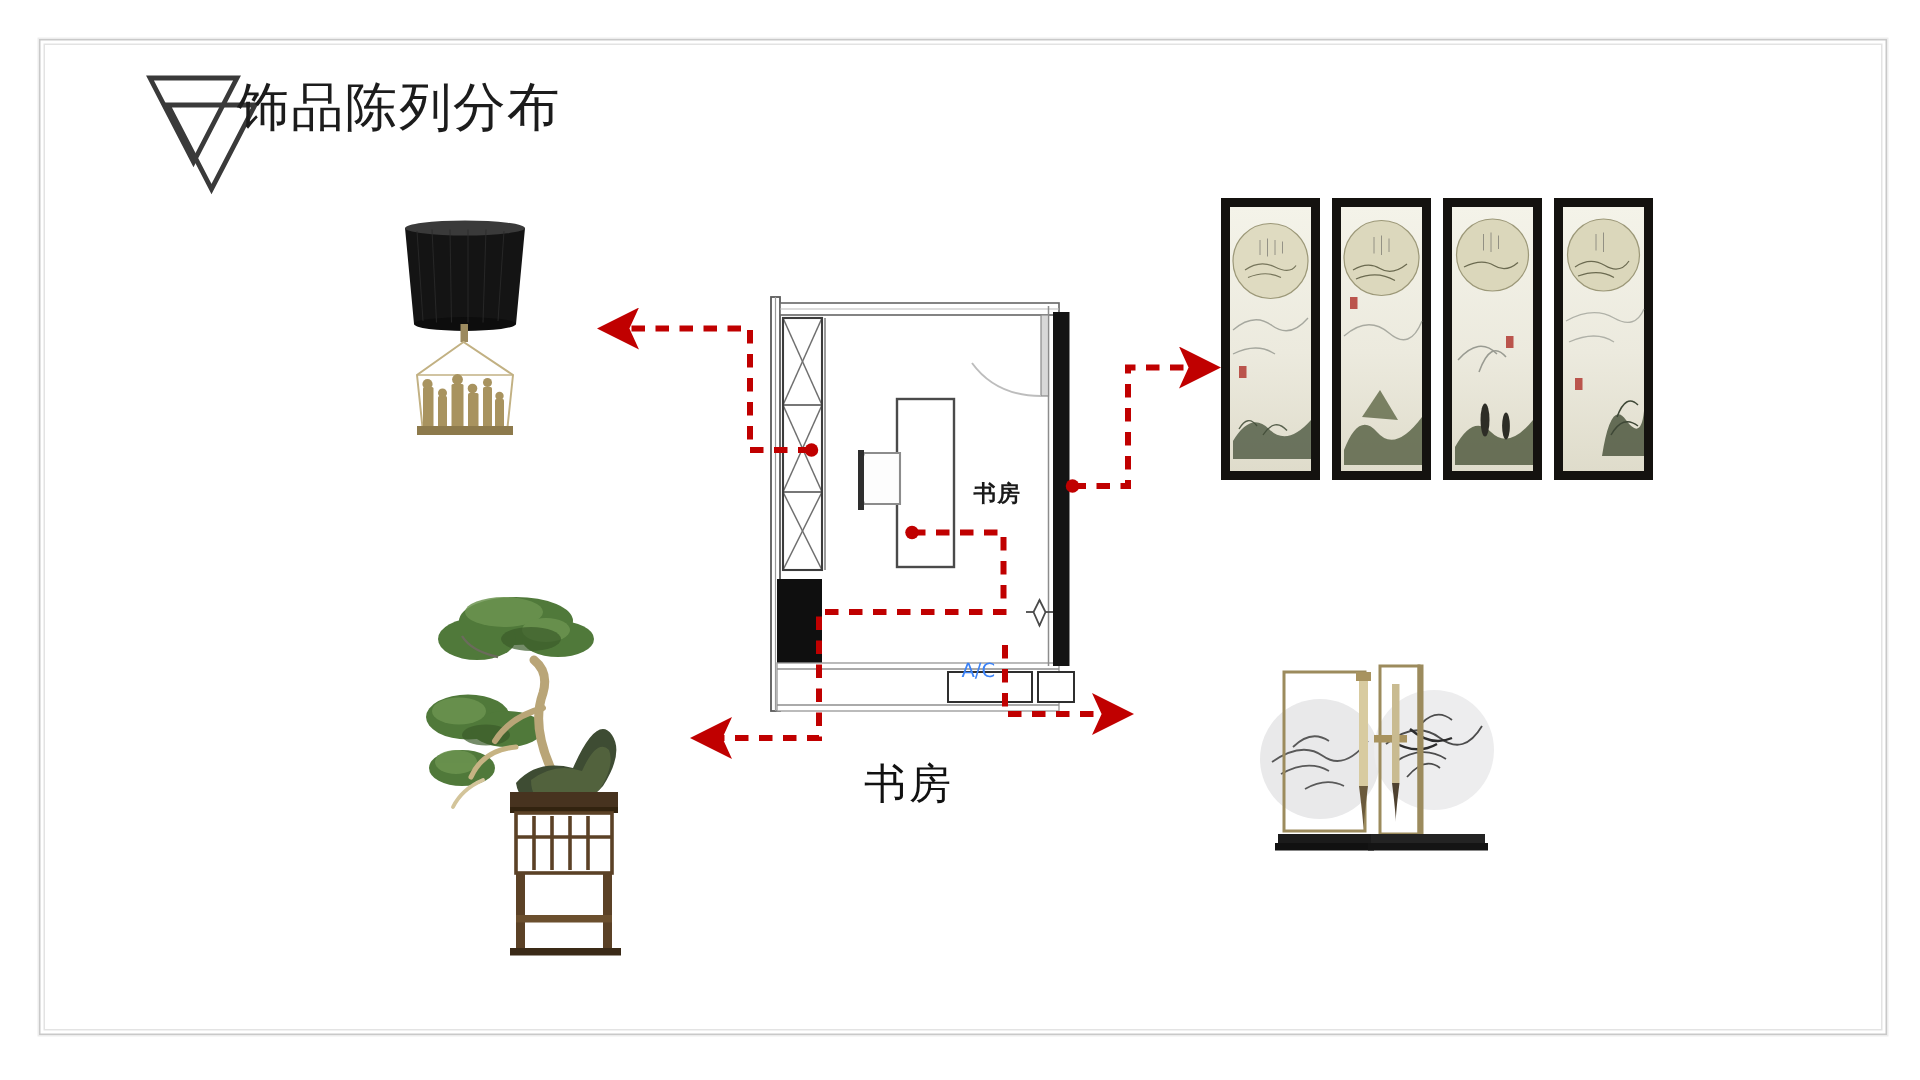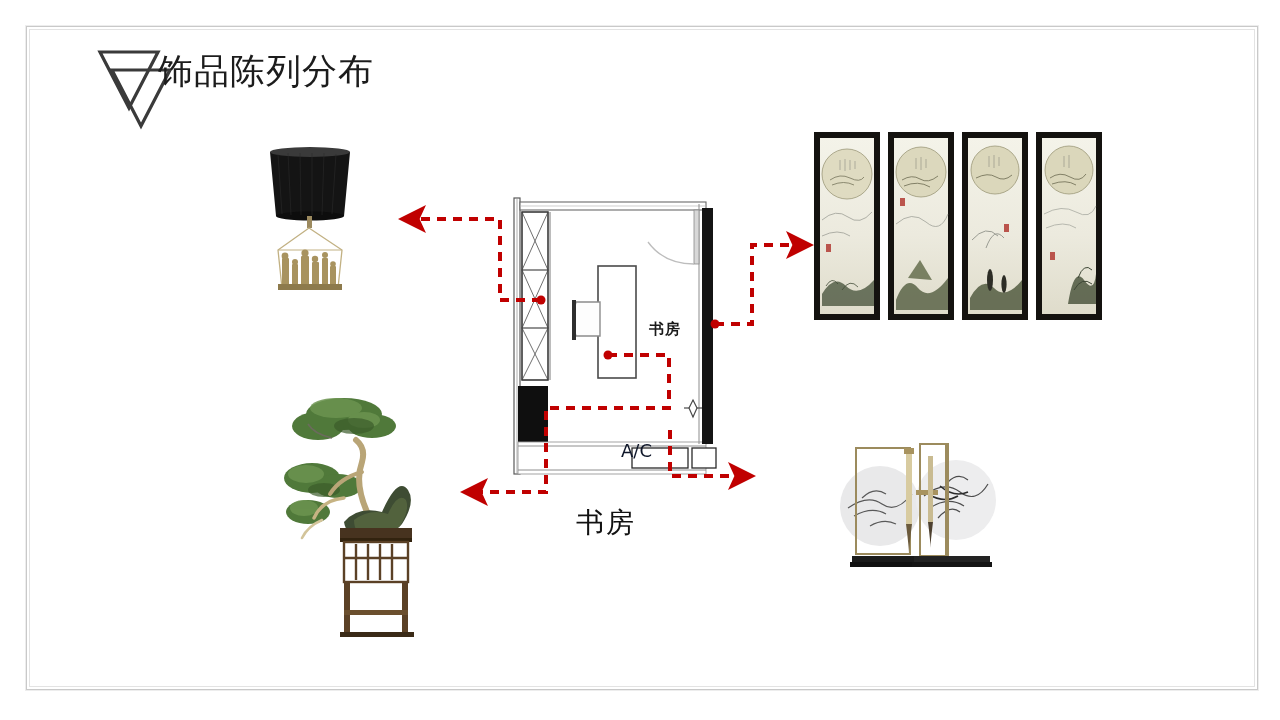--- a/index.html
+++ b/index.html
@@ -44,22 +44,22 @@
     font-size:15px;font-weight:bold;color:#1a1a1a;
     font-family:"DejaVu Sans", sans-serif;
     letter-spacing:1px;
   }
   .caption{
     position:absolute;left:576px;top:504px;
     font-size:28px;color:#111;letter-spacing:2px;
     font-family:"Liberation Sans", sans-serif;
   }
   .ac-label{
-    position:absolute;left:621px;top:440px;
-    font-size:18px;color:#0f172a;font-family:"DejaVu Sans", sans-serif;
+    position:absolute;left:641px;top:440px;
+    font-size:13px;color:#3b82f6;font-family:"DejaVu Sans", sans-serif;
     letter-spacing:0px;
   }
 
   
   .arrows{position:absolute;left:0;top:0;width:1280px;height:720px;pointer-events:none;}
 
   
   .lamp{position:absolute;left:256px;top:138px;width:108px;height:156px;}
   .bonsai{position:absolute;left:282px;top:382px;width:156px;height:258px;}
   .paintings{position:absolute;left:812px;top:128px;width:294px;height:196px;}

